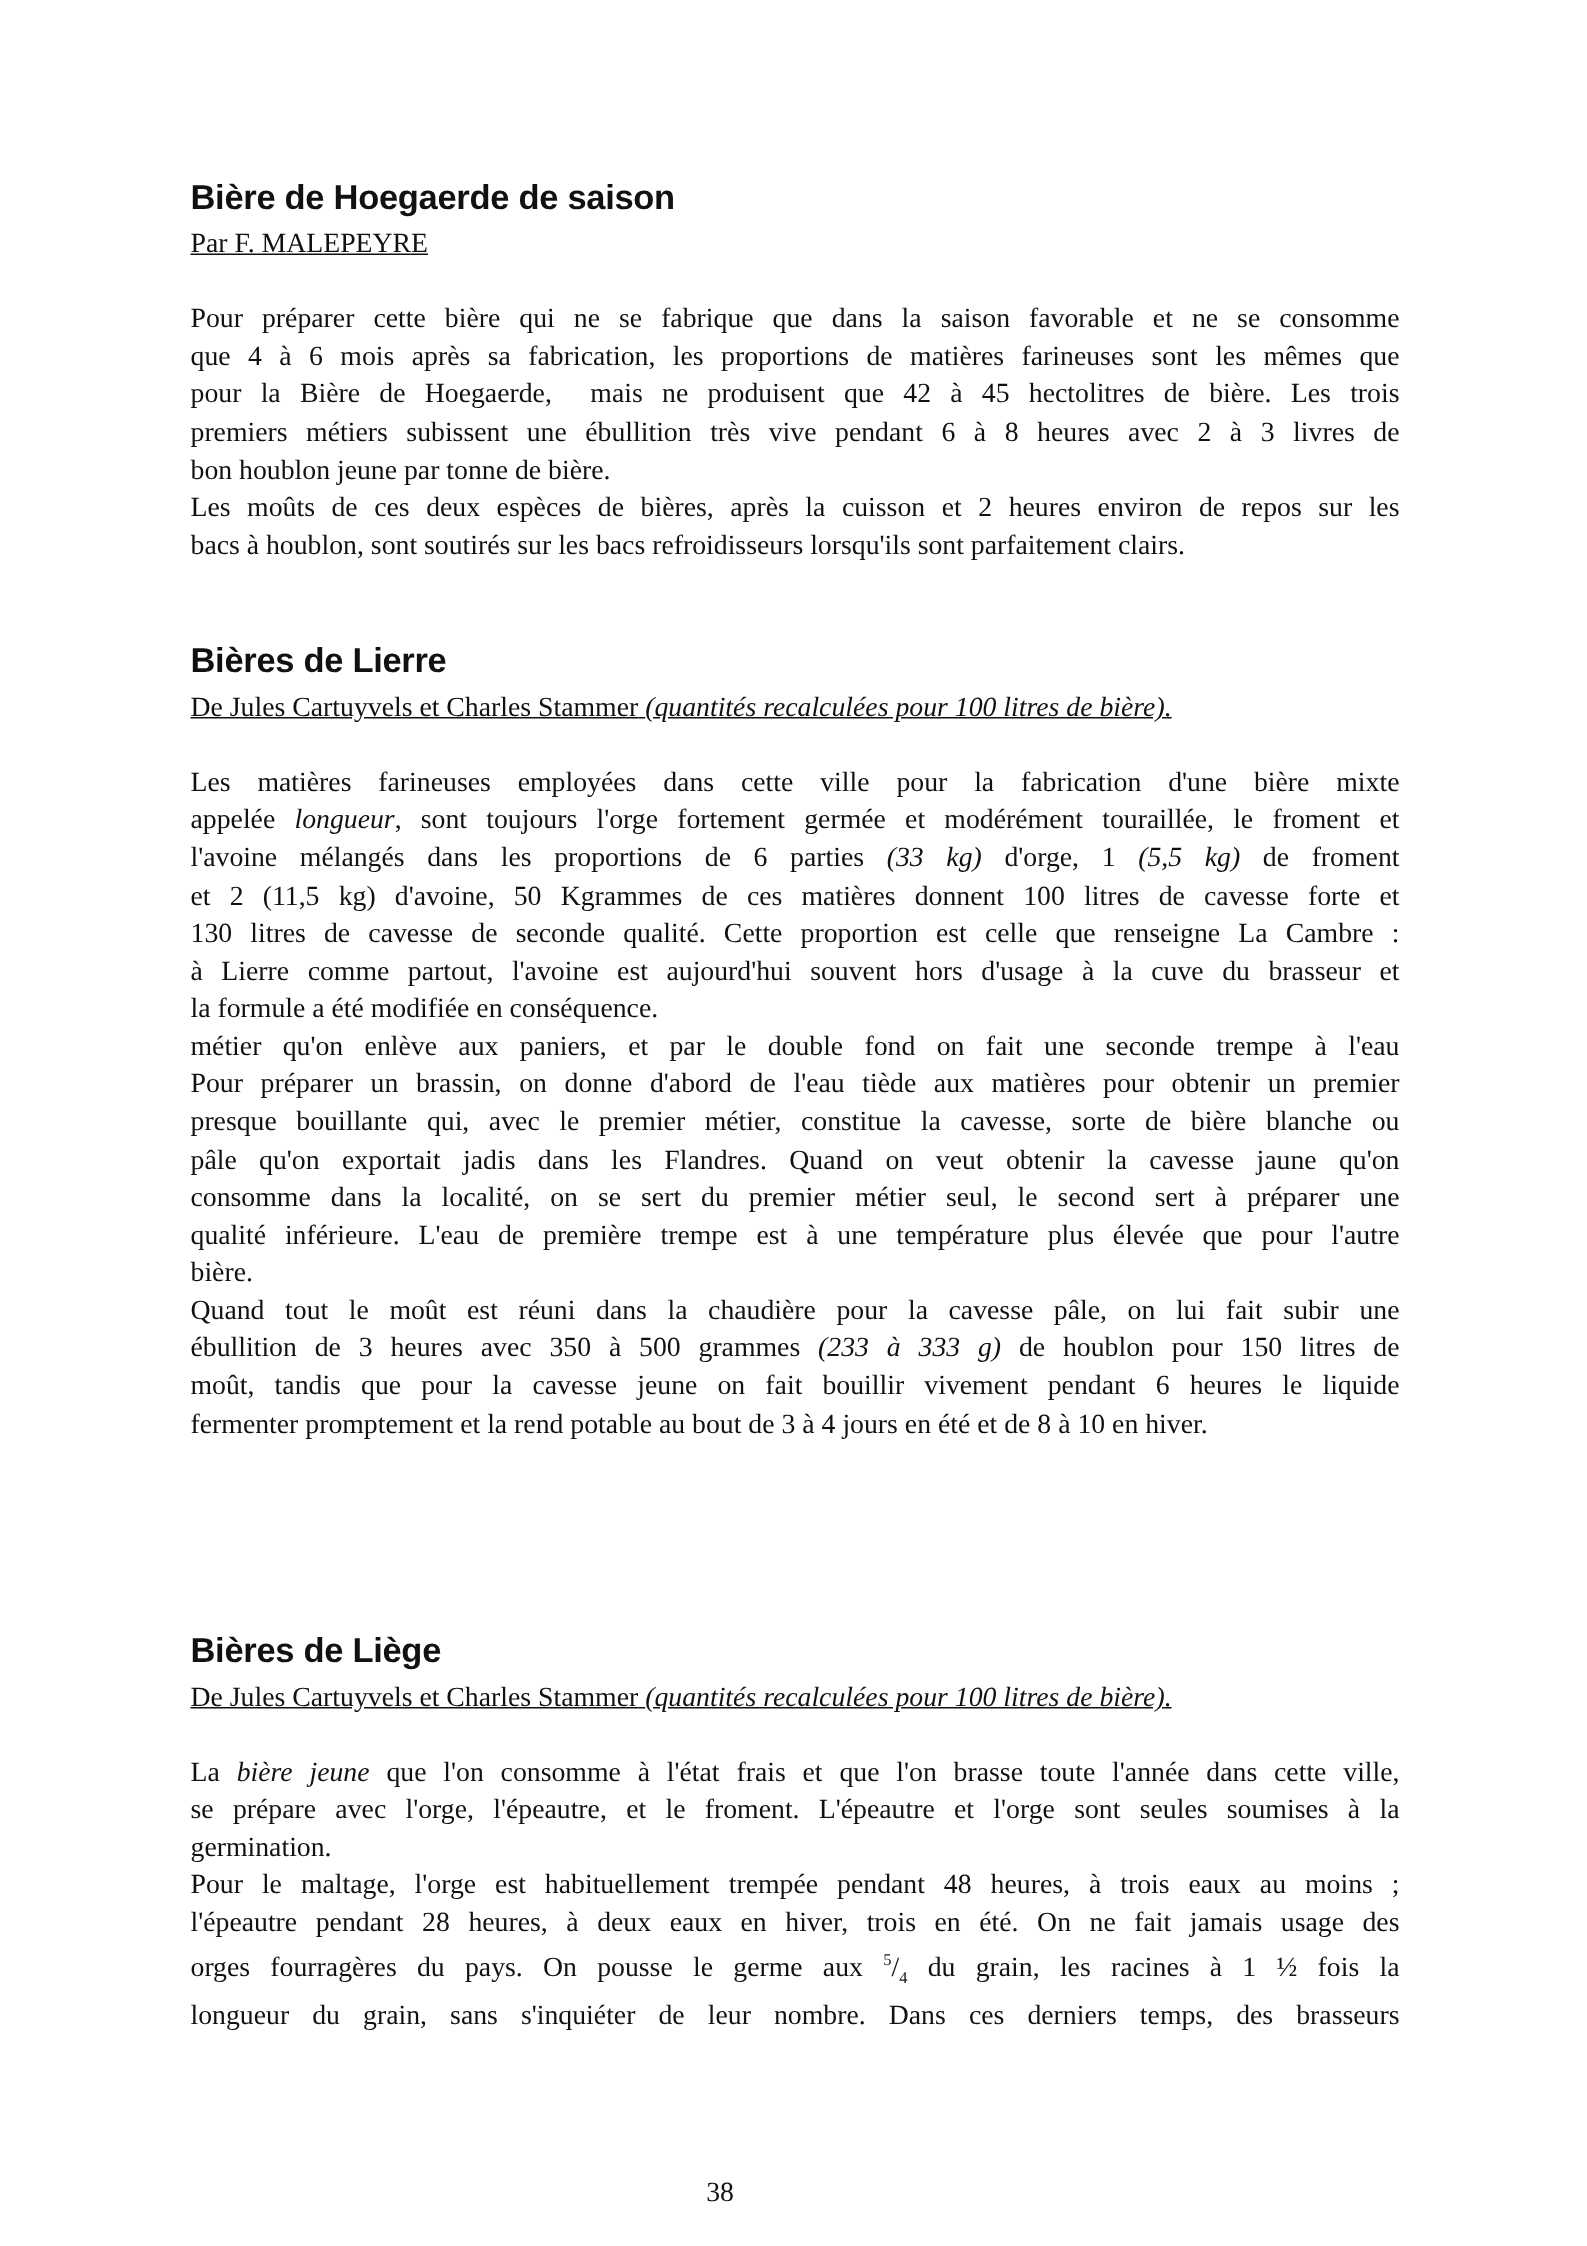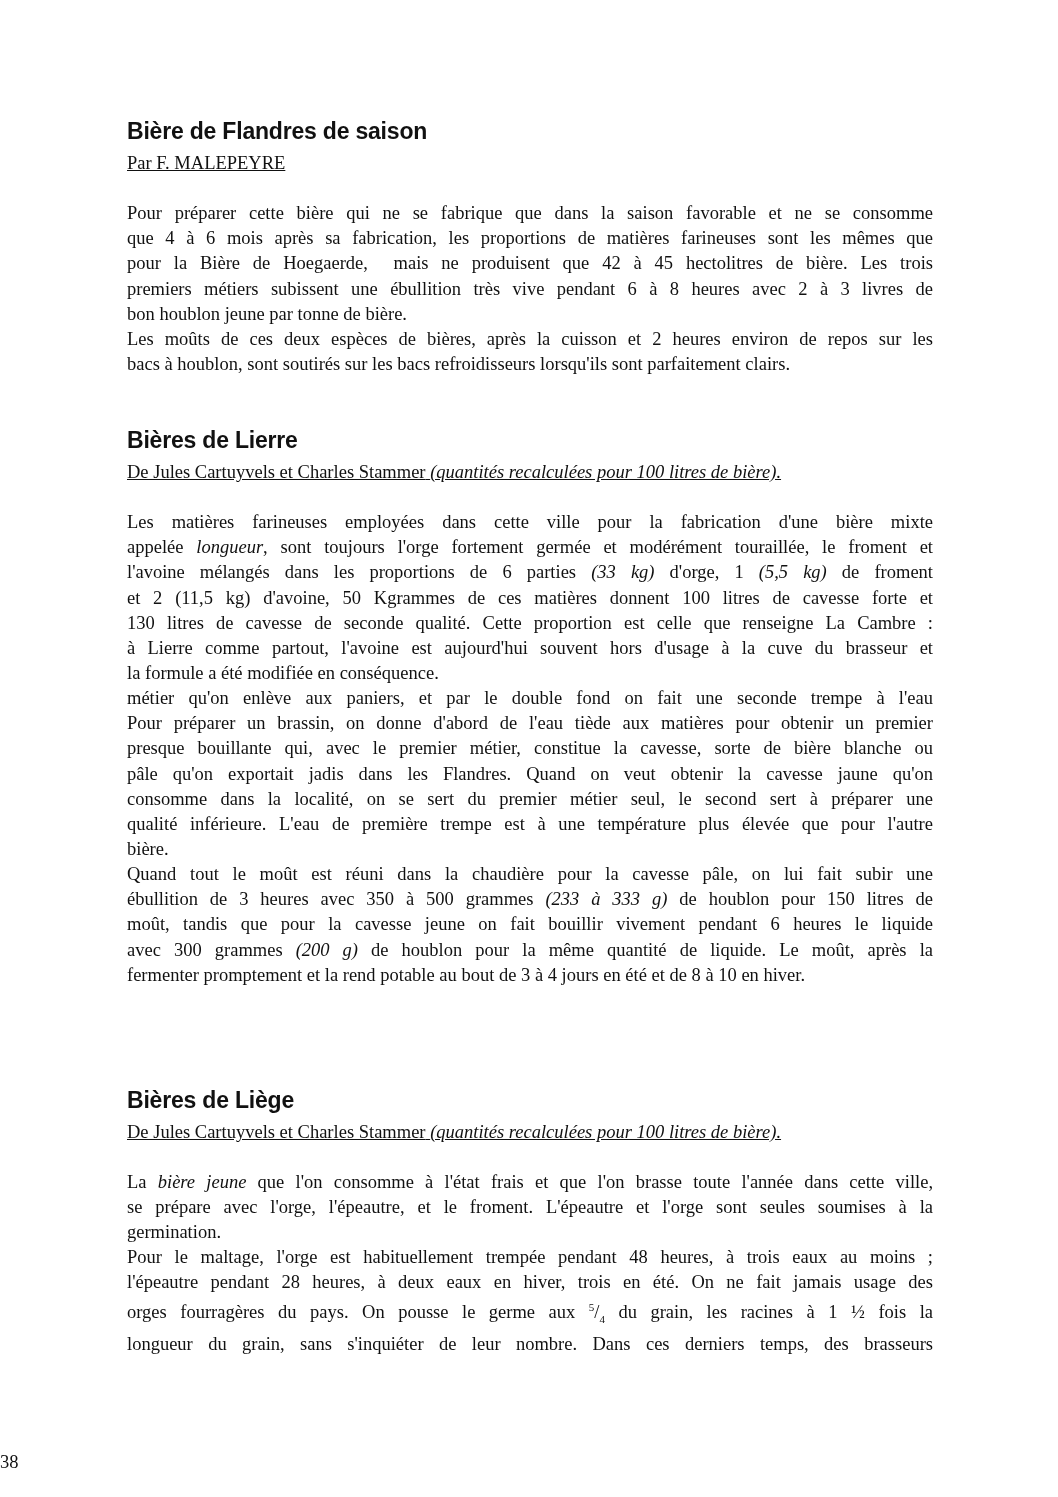--- a/index.html
+++ b/index.html
@@ -7,30 +7,30 @@
          font-family: "Liberation Serif", serif; color: #111; }
   .page { position: absolute; left: 127px; top: 0; width: 806px; }
   h2 { font-family: "Liberation Sans", sans-serif; font-weight: bold; font-size: 23px;
        margin: 0; position: absolute; left: 0; letter-spacing: -0.2px; }
   .byline { position: absolute; left: 0; font-size: 18.5px; line-height: 25px; margin: 0; white-space: nowrap; text-decoration: underline; }
   .byline i { font-style: italic; }
   .para { position: absolute; left: 0; width: 806px; font-size: 18.5px; line-height: 25.2px;
           text-align: justify; margin: 0; }
   .para span.line { display: block; text-align: justify; text-align-last: justify; }
   .para span.line.last { text-align-last: left; }
-  .pagenum { position: absolute; top: 1452px; left: 0; width: 960px; text-align: left;
+  .pagenum { position: absolute; top: 1452px; left: 0; width: 960px; text-align: center;
              font-size: 18.5px; }
   sup, sub { font-size: 11px; }
 </style>
 </head>
 <body>
 
 <div class="page">
 
-  <h2 style="top:118px">Bière de Flandres de saison</h2>
+  <h2 style="top:118px">Bière de Hoegaerde de saison</h2>
   <p class="byline" style="top:151px">Par F. MALEPEYRE</p>
 
   <p class="para" style="top:201px">
     <span class="line">Pour préparer cette bière qui ne se fabrique que dans la saison favorable et ne se consomme</span>
     <span class="line">que 4 à 6 mois après sa fabrication, les proportions de matières farineuses sont les mêmes que</span>
     <span class="line" style="white-space:pre">pour la Bière de Hoegaerde,  mais ne produisent que 42 à 45 hectolitres de bière. Les trois</span>
     <span class="line">premiers métiers subissent une ébullition très vive pendant 6 à 8 heures avec 2 à 3 livres de</span>
     <span class="line last">bon houblon jeune par tonne de bière.</span>
   </p>
   <p class="para" style="top:327px">
@@ -58,21 +58,20 @@
     <span class="line">pâle qu'on exportait jadis dans les Flandres. Quand on veut obtenir la cavesse jaune qu'on</span>
     <span class="line">consomme dans la localité, on se sert du premier métier seul, le second sert à préparer une</span>
     <span class="line">qualité inférieure. L'eau de première trempe est à une température plus élevée que pour l'autre</span>
     <span class="line last">bière.</span>
   </p>
 
   <p class="para" style="top:862px">
     <span class="line">Quand tout le moût est réuni dans la chaudière pour la cavesse pâle, on lui fait subir une</span>
     <span class="line"><span>ébullition de 3 heures avec 350 à 500 grammes </span><i>(233 à 333 g)</i><span> de houblon pour 150 litres de</span></span>
     <span class="line">moût, tandis que pour la cavesse jeune on fait bouillir vivement pendant 6 heures le liquide</span>
-    <span class="line"><span>avec 300 grammes </span><i>(200 g)</i><span> de houblon pour la même quantité de liquide. Le moût, après la</span></span>
     <span class="line last">fermenter promptement et la rend potable au bout de 3 à 4 jours en été et de 8 à 10 en hiver.</span>
   </p>
 
   <h2 style="top:1087px">Bières de Liège</h2>
   <p class="byline" style="top:1120px"><span>De Jules Cartuyvels et Charles Stammer</span> <i>(quantités recalculées pour 100 litres de bière).</i></p>
 
   <p class="para" style="top:1170px">
     <span class="line"><span>La </span><i>bière jeune</i><span> que l'on consomme à l'état frais et que l'on brasse toute l'année dans cette ville,</span></span>
     <span class="line">se prépare avec l'orge, l'épeautre, et le froment. L'épeautre et l'orge sont seules soumises à la</span>
     <span class="line last">germination.</span>

